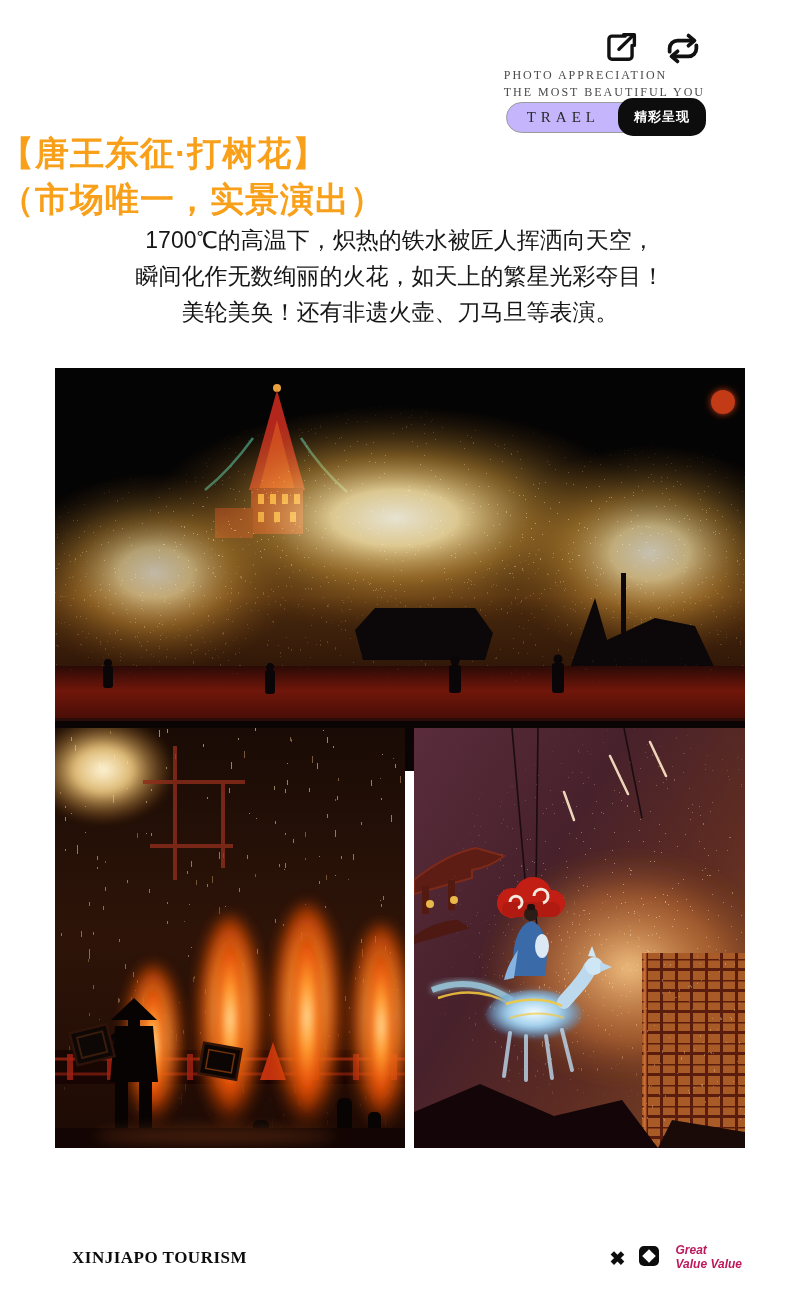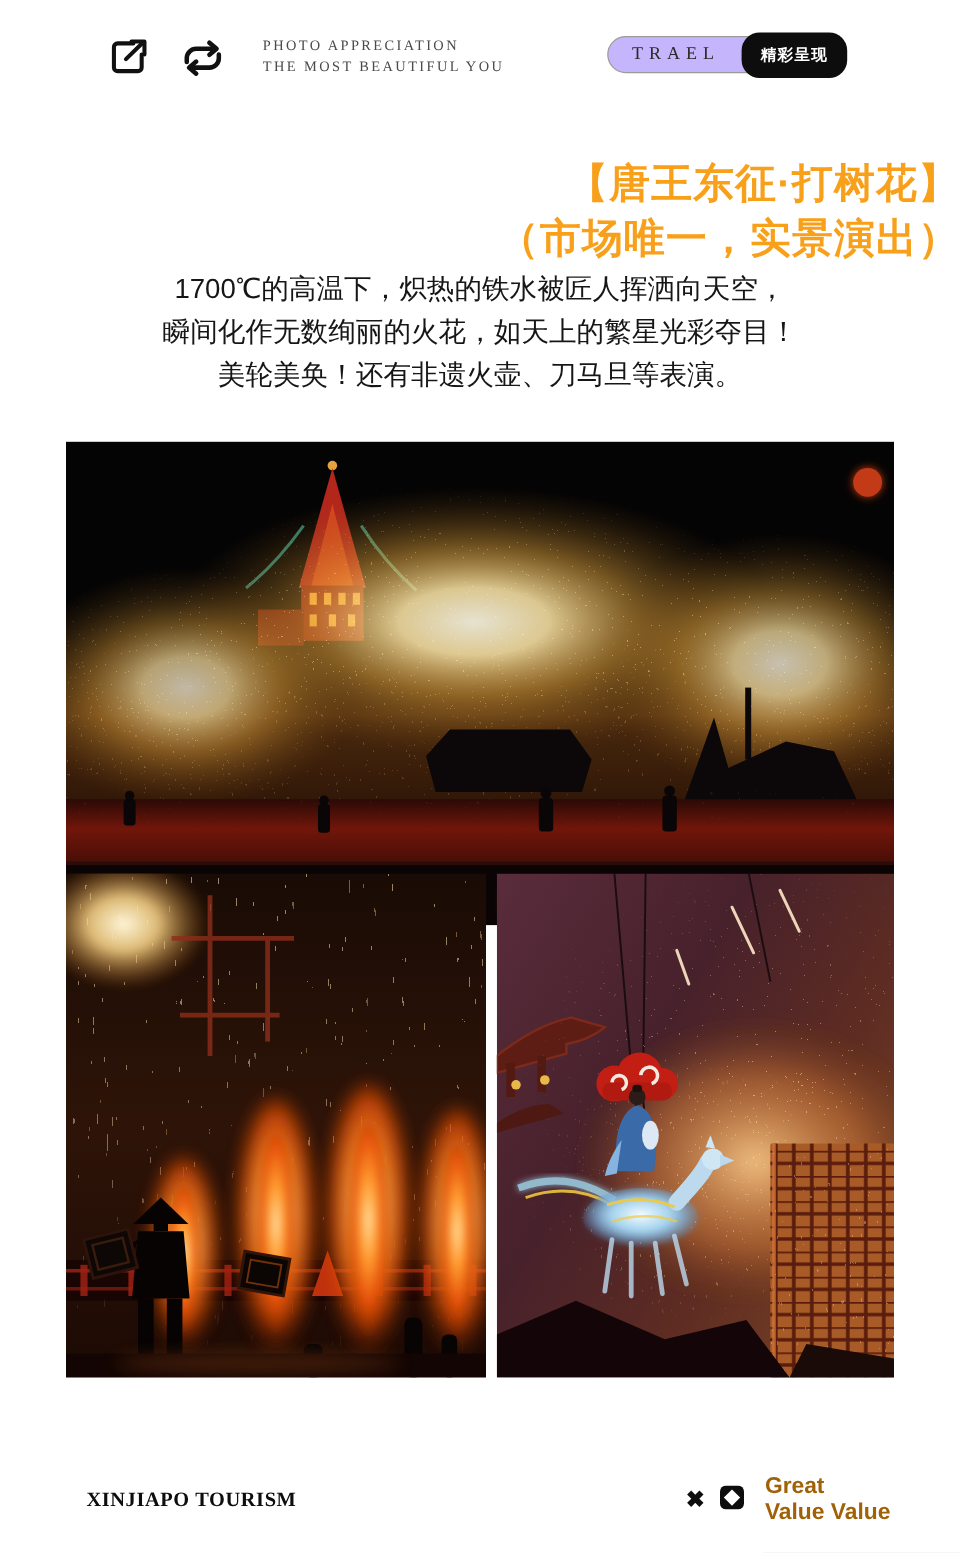--- a/index.html
+++ b/index.html
@@ -2,47 +2,47 @@
 <html><head>
 <meta charset="utf-8">
 <style>
   html,body{margin:0;padding:0;background:#e8e8e8;}
   .page{
     position:relative;width:800px;height:1294px;margin:0 auto;
     background:#ffffff;overflow:hidden;
     font-family:"Liberation Sans",sans-serif;color:#111;
   }
   
-  .header{display:flex;align-items:flex-start;padding:30px 95px 0 88px;height:48px;}
+  .header{display:flex;align-items:flex-end;padding:30px 95px 0 88px;height:48px;flex-direction:column;}
   .hdr-icons{display:flex;align-items:center;gap:22px;}
   .hdr-icons svg{display:block;}
   .brand-text{margin-left:28px;font-family:"Liberation Serif",serif;
     font-size:12px;letter-spacing:2px;color:#4a4a4a;line-height:1.45;}
   .trael-pill{margin-left:auto;display:flex;align-items:center;
     border:1.5px solid #9b9b9b;border-radius:16px;height:29px;padding-left:20px;background:#c4b5fd;}
   .trael-text{font-family:"Liberation Serif",serif;font-size:15px;letter-spacing:5px;color:#2a2a2a;}
   .badge{margin-left:16px;transform:translateX(2px);background:#0d0d0d;color:#fff;
     border-radius:15px;height:30px;display:flex;align-items:center;padding:4px 16px;
     font-size:13px;font-weight:700;letter-spacing:1px;}
   
-  .title{margin-top:52px;text-align:right;font-weight:bold;
+  .title{margin-top:52px;text-align:left;font-weight:bold;
     font-size:34px;line-height:46px;color:#F9A01B;letter-spacing:1px;}
   .intro{text-align:center;font-size:23px;line-height:36px;color:#161616;}
   
   .photo-main{margin:38px 55px 0 55px;width:690px;height:349px;text-align:center;}
   .photo-row{margin:11px 55px 0 55px;width:690px;display:flex;gap:9px;}
   .photo-main svg,.photo-row svg{display:block;}
   
   .footer{position:absolute;left:0;right:0;bottom:22px;display:flex;align-items:center;
     padding:0 58px 0 72px;}
   .footer-brand{font-family:"Liberation Serif",serif;font-weight:bold;font-size:17px;
     letter-spacing:.5px;color:#0d0d0d;}
   .footer-right{margin-left:auto;display:flex;align-items:center;gap:13px;}
   .x-icon{font-size:19px;font-weight:bold;color:#0d0d0d;line-height:1;}
-  .gift-text{font-weight:600;font-size:19px;line-height:1.15;color:#a16207;margin-left:4px;}
+  .gift-text{font-style:italic;font-weight:600;font-size:12px;line-height:1.15;color:#be185d;margin-left:4px;}
 </style>
 </head>
 <body>
 
 <div class="page">
 
   <div class="header">
     <div class="hdr-icons">
       <span>
         <svg width="37" height="37" viewBox="0 0 24 24" fill="none" stroke="#111" stroke-width="2.2" stroke-linecap="round" stroke-linejoin="round">

